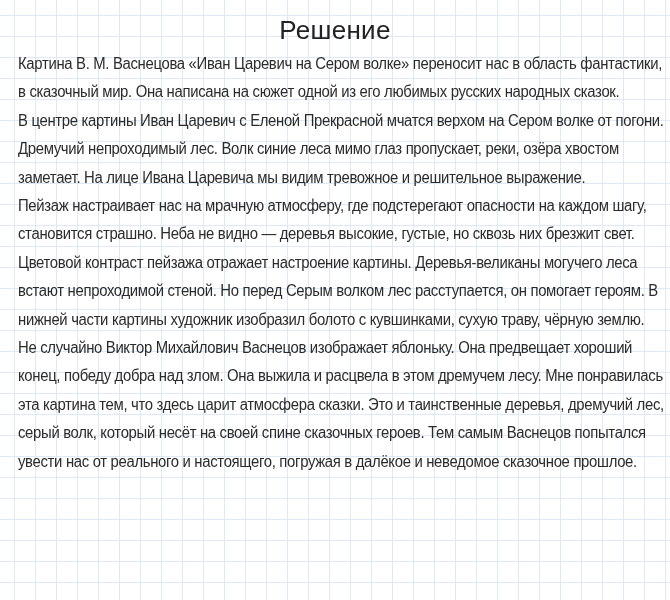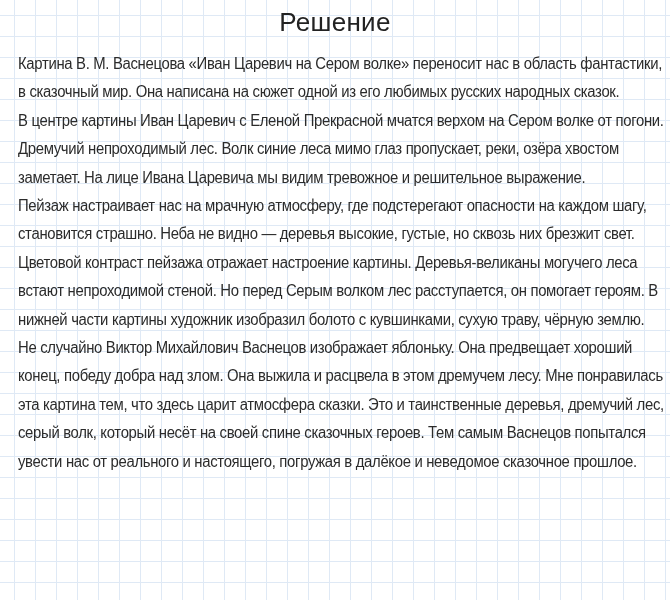--- a/index.html
+++ b/index.html
@@ -8,21 +8,21 @@
     background-color:#ffffff;
     background-image:
       linear-gradient(to right, #dfe9f5 1px, transparent 1px),
       linear-gradient(to bottom, #dfe9f5 1px, transparent 1px);
     background-size:21px 21px;
     background-position:-7px -6px;
     font-family:"Liberation Sans", sans-serif;
     color:#2b2b2b;
   }
   .title {
-    position:absolute; left:0; top:4px; width:670px;
+    position:absolute; left:0; top:12px; width:670px;
     text-align:center; font-size:26px; line-height:36px;
     color:#222; letter-spacing:0.3px;
   }
   .content {
     position:absolute; left:18px; top:50px; width:648px;
     font-size:16px; line-height:28.4px; letter-spacing:-0.35px;
     transform:scaleX(0.93); transform-origin:left top;
     width:700px;
   }
   .content p { margin:0; }

